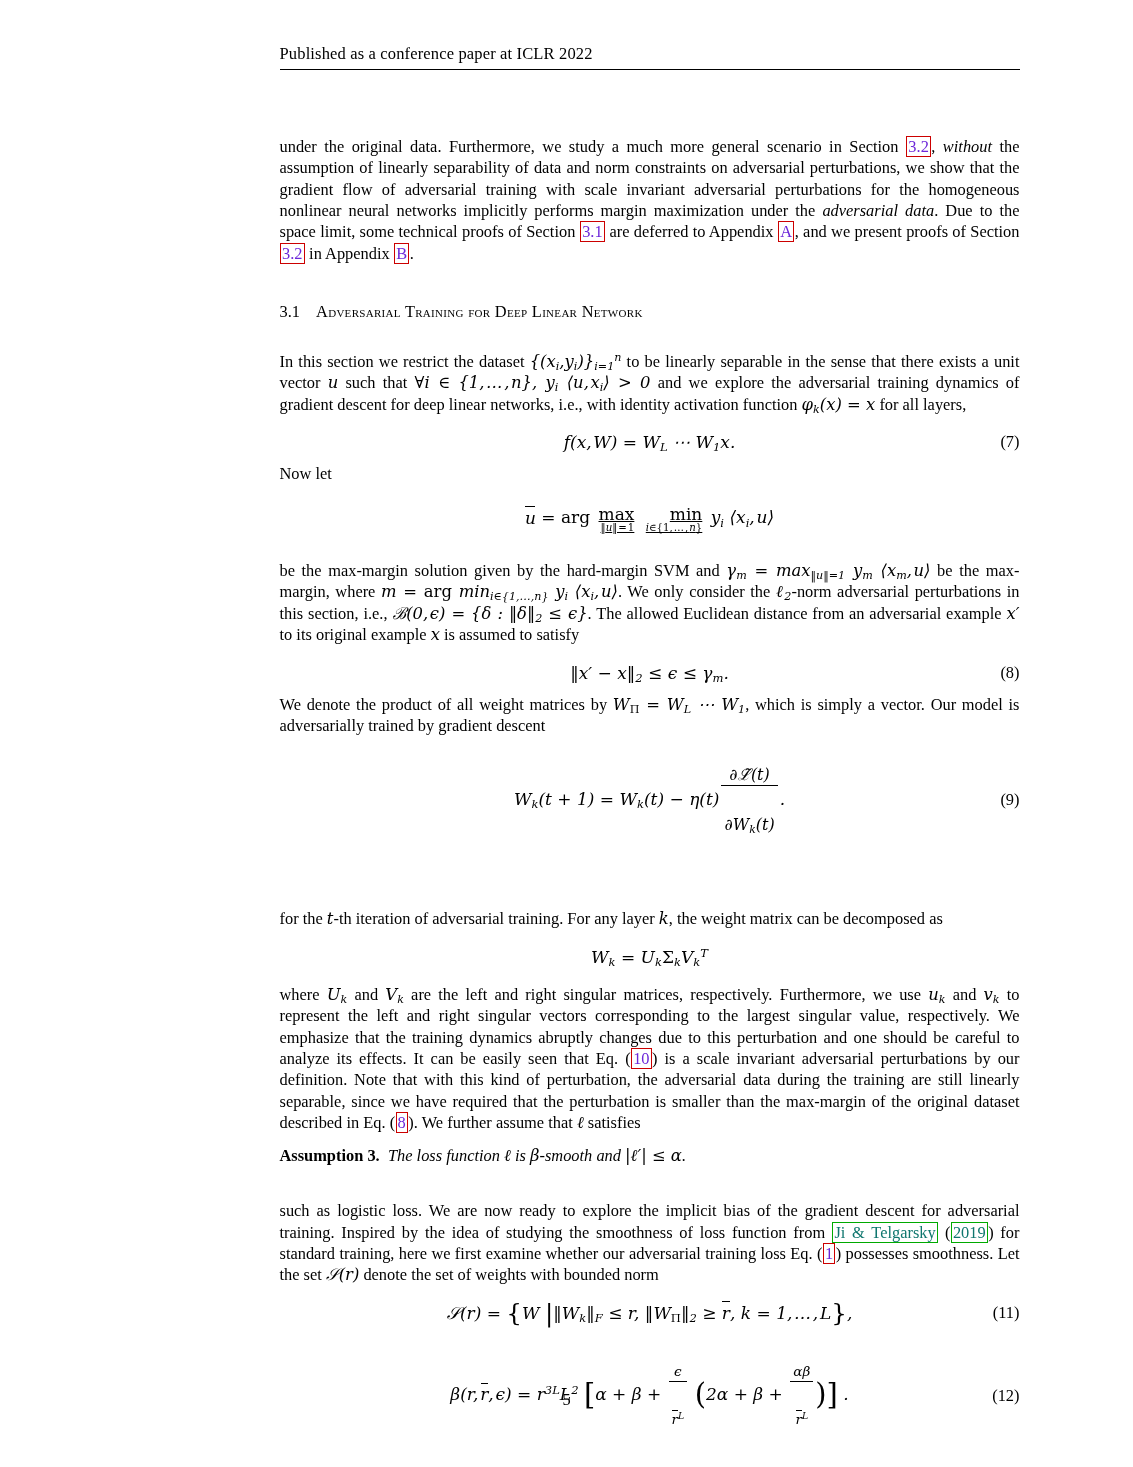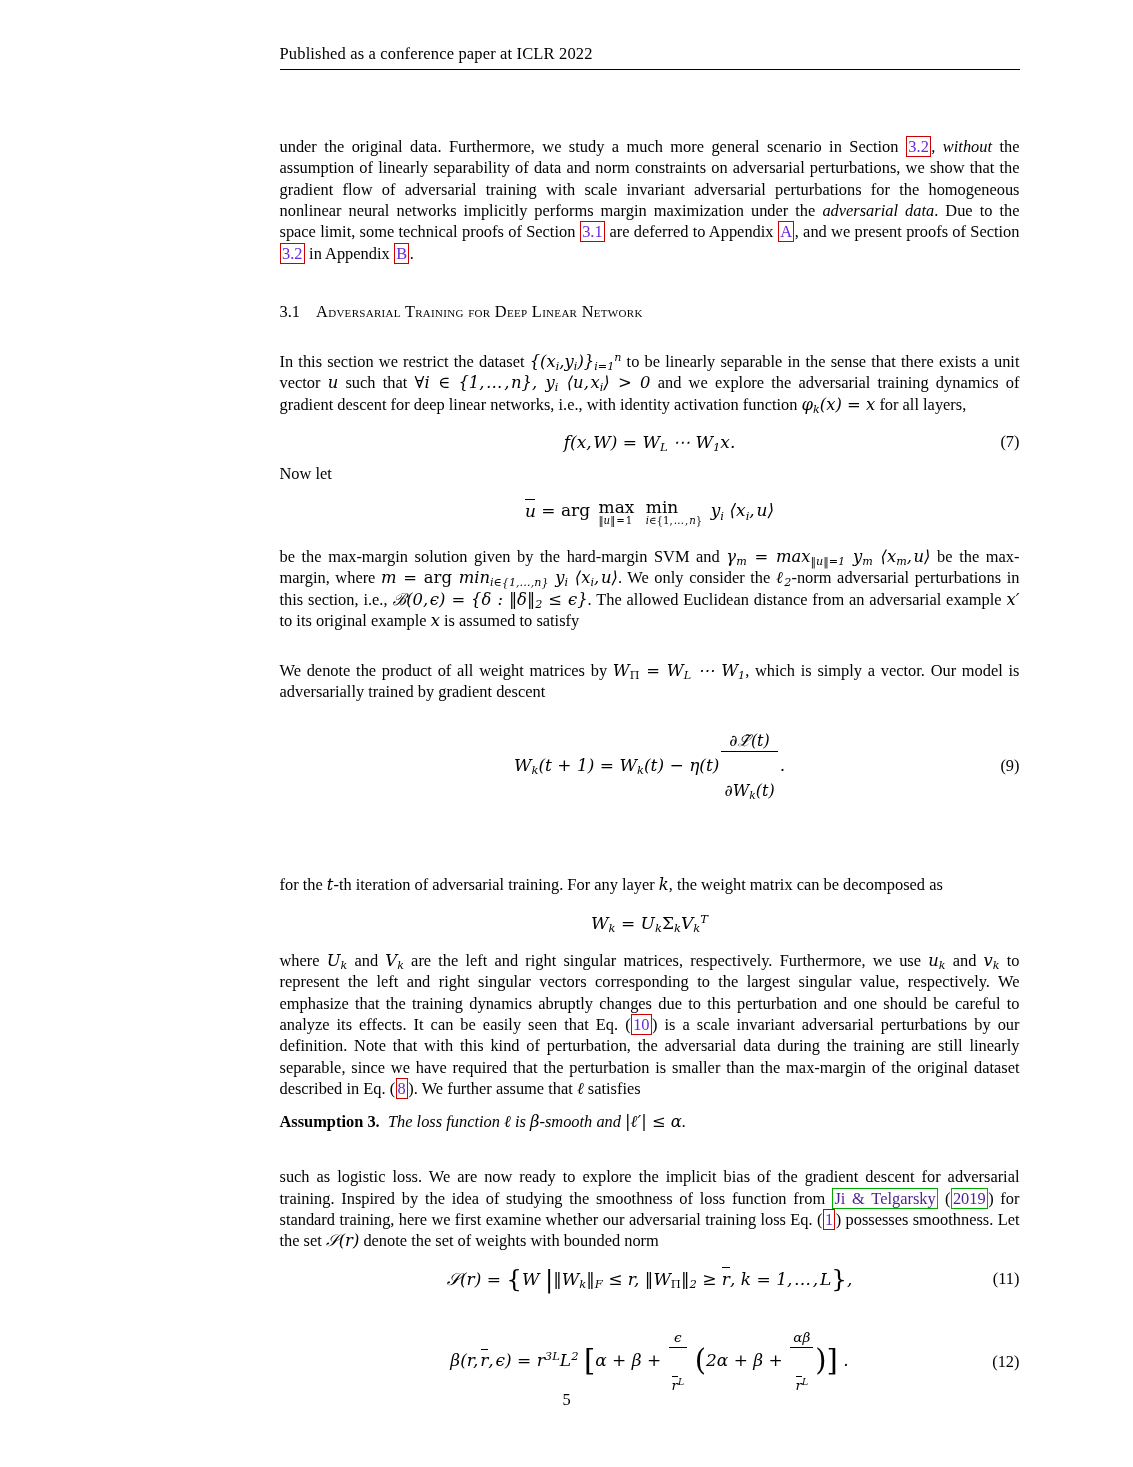--- a/index.html
+++ b/index.html
@@ -68,21 +68,21 @@
 
   
   .lnk-red {
     color: #6d28d9;
     border: 1.2px solid #cc0000;
     padding: 0 1px;
     margin: 0 0.5px;
     line-height: 1;
   }
   .lnk-green {
-    color: #4c1d95;
+    color: #0f766e;
     border: 1.2px solid #00aa00;
     padding: 0 1px;
     margin: 0 0.5px;
     line-height: 1;
   }
 
   
   .math {
     font-family: "DejaVu Serif", "Liberation Serif", serif;
     font-style: italic;
@@ -107,23 +107,24 @@
     font-size: 0.68em;
     line-height: 0;
   }
   sub { vertical-align: -0.28em; }
   sup { vertical-align: 0.55em; }
 
   
   .oplim {
     display: inline-block;
     vertical-align: middle;
-    text-align: left;
+    text-align: right;
     font-style: normal;
-    margin: 2px 3px;
+    margin: 9px 3px;
+    text-decoration: underline;
   }
   .oplim .op { display: block; font-size: 1em; }
   .oplim .lim { display: block; font-size: 0.6em; line-height: 1.05; margin-top: -1px; }
 
   
   .frac {
     display: inline-block;
     vertical-align: middle;
     text-align: center;
     margin: 0 2px;
@@ -232,20 +233,24 @@
       </span>
       <i>y</i><sub>i</sub> ⟨<i>x</i><sub>i</sub>, <i>u</i>⟩
     </div>
 
     <div class="gap-md"></div>
 
     <p class="body"><span>be the max-margin solution given by the hard-margin SVM and </span><span class="math nowrap"><i>γ</i><sub>m</sub> = max<sub>‖u‖=1</sub> <i>y</i><sub>m</sub> ⟨<i>x</i><sub>m</sub>, <i>u</i>⟩</span><span> be the max-margin, where </span><span class="math nowrap"><i>m</i> = <span class="up">arg</span> min<sub>i∈{1,…,n}</sub> <i>y</i><sub>i</sub> ⟨<i>x</i><sub>i</sub>, <i>u</i>⟩</span><span>. We only consider the </span><span class="math"><i>ℓ</i><sub>2</sub></span><span>-norm adversarial perturbations in this section, i.e., </span><span class="math nowrap"><span style="font-style:italic">ℬ</span>(0, <i>ϵ</i>) = {<i>δ</i> : ‖<i>δ</i>‖<sub>2</sub> ≤ <i>ϵ</i>}</span><span>. The allowed Euclidean distance from an adversarial example </span><span class="math"><i>x</i>′</span><span> to its original example </span><span class="math"><i>x</i></span><span> is assumed to satisfy</span></p>
 
     <div class="gap-md"></div>
 
+    <div class="eqline math">
+      ‖<i>x</i>′ − <i>x</i>‖<sub>2</sub> ≤ <i>ϵ</i> ≤ <i>γ</i><sub>m</sub>.
+      <span class="eqno">(8)</span>
+    </div>
 
     <div class="gap-sm"></div>
 
     <p class="body"><span>We denote the product of all weight matrices by </span><span class="math nowrap"><i>W</i><sub><span class="up">Π</span></sub> = <i>W</i><sub>L</sub> ⋯ <i>W</i><sub>1</sub></span><span>, which is simply a vector. Our model is adversarially trained by gradient descent</span></p>
 
     <div class="gap-lg"></div>
 
     <div class="eqline math">
       <i>W</i><sub>k</sub>(<i>t</i> + 1) = <i>W</i><sub>k</sub>(<i>t</i>) − <i>η</i>(<i>t</i>)<span class="frac"><span class="num-t">∂<span style="font-style:italic">ℒ̃</span>(<i>t</i>)</span><span class="den-b">∂<i>W</i><sub>k</sub>(<i>t</i>)</span></span>.
       <span class="eqno">(9)</span>

